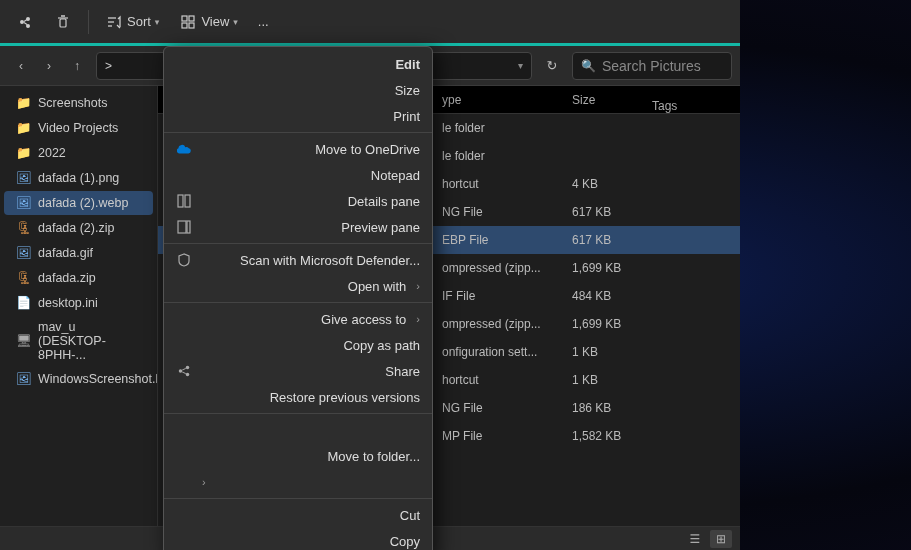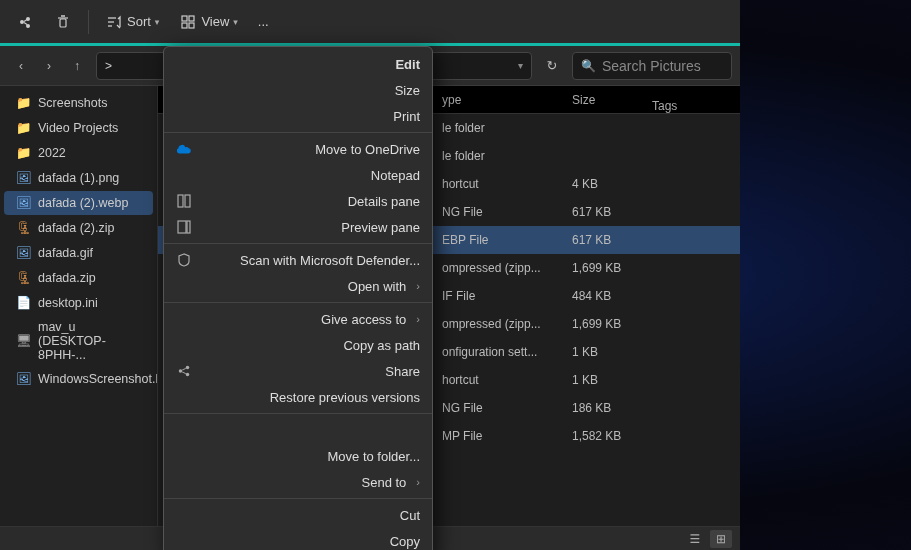--- a/index.html
+++ b/index.html
@@ -675,21 +675,20 @@
 
   <div class="menu-item">
     <span class="menu-icon"></span>
   </div>
   <div class="menu-item">
     <span class="menu-icon"></span>
     <span class="menu-label">Move to folder...</span>
   </div>
   <div class="menu-item">
     <span class="menu-icon"></span>
-    <span class="menu-label">Send to</span>
     <span class="menu-arrow">›</span>
   </div>
 
   <div class="menu-separator"></div>
 
   <div class="menu-item">
     <span class="menu-icon"></span>
     <span class="menu-label">Cut</span>
   </div>
   <div class="menu-item">

